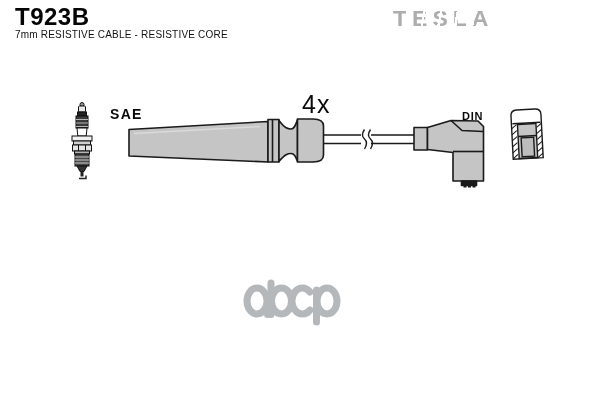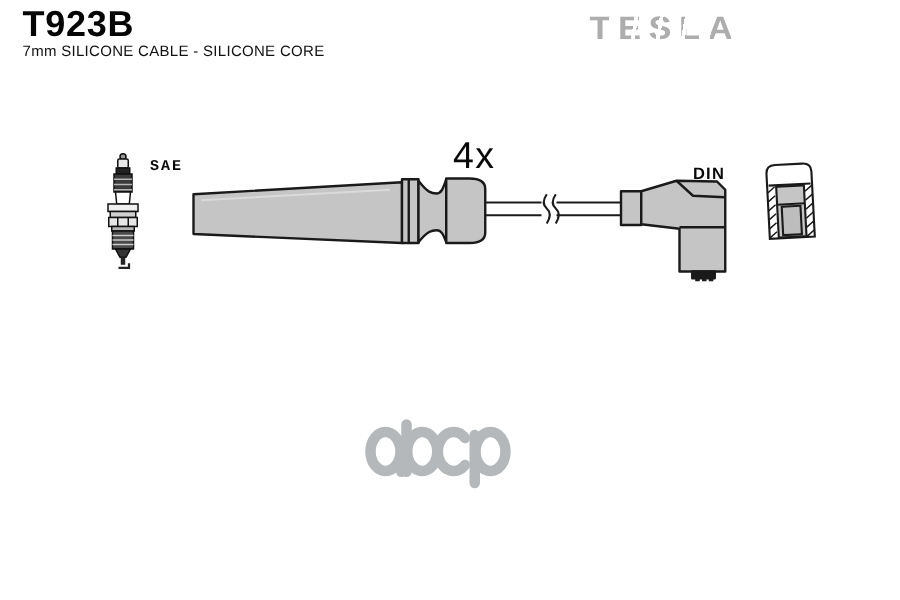--- a/index.html
+++ b/index.html
@@ -22,38 +22,38 @@
     transform:scaleY(.94);transform-origin:top left;white-space:nowrap;
   }
   #brand-stencil{
     left:0;top:0;width:104px;height:26px;pointer-events:none;
     background:repeating-linear-gradient(100deg,transparent 0,transparent 14px,#ffffff 14px,#ffffff 16.5px);
   }
   #qty-label{
     left:302px;top:90px;font-size:25px;letter-spacing:1px;color:#0a0a0a;
   }
   #sae-label{
-    left:100px;top:106px;font-size:10px;font-weight:bold;letter-spacing:1.3px;color:#0a0a0a;font-family:Liberation Mono, monospace;
+    left:110px;top:106px;font-size:14px;font-weight:bold;letter-spacing:1.3px;color:#0a0a0a;
   }
   #din-label{
     left:462px;top:110px;font-size:11px;font-weight:bold;letter-spacing:.8px;color:#0a0a0a;
   }
   #watermark-text{
     left:245px;top:283px;font-size:40px;font-weight:bold;color:transparent;
     user-select:none;white-space:nowrap;
   }
   svg{display:block;}
 </style>
 </head>
 <body>
 
 <div id="stage">
 
   <div class="abs" id="part-number">T923B</div>
-  <div class="abs" id="subtitle">7mm SILICONE CABLE - SILICONE CORE</div>
+  <div class="abs" id="subtitle">7mm RESISTIVE CABLE - RESISTIVE CORE</div>
 
   <div class="abs" id="brand">
     <div id="brand-text">TESLA</div>
     <div class="abs" id="brand-stencil"></div>
   </div>
 
   <svg class="abs" style="left:0;top:0" width="600" height="400" viewBox="0 0 600 400">
 
     <g stroke="#111" stroke-width="1">
       <circle cx="82" cy="104.5" r="2" fill="#999"></circle>

